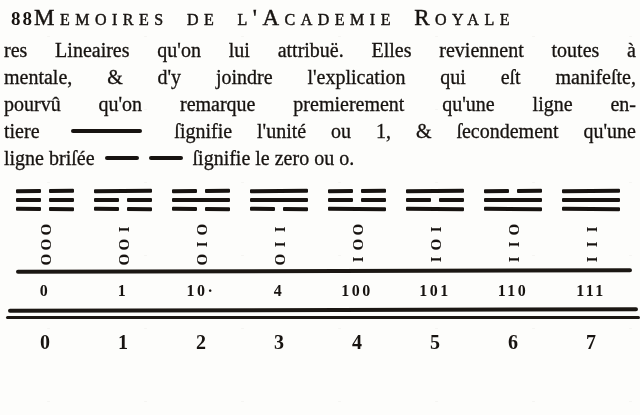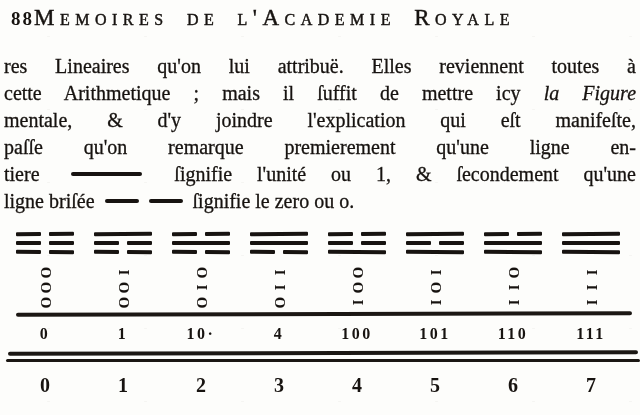--- a/index.html
+++ b/index.html
@@ -24,21 +24,21 @@
   .htitle{
     flex:1;
     font-variant:small-caps;
     font-size:23px;
     letter-spacing:5.5px;
     word-spacing:7px;
     -webkit-text-stroke:0.45px #171310;
     white-space:nowrap;
   }
   
-  .bodytext{margin-top:18px;}
+  .bodytext{margin-top:2px;}
   .bodyline{
     font-size:20px;
     line-height:27px;
     white-space:nowrap;
     text-align:justify;
     text-align-last:justify;
     -webkit-text-stroke:0.3px #171310;
   }
   .bodyline.lastline{text-align-last:left;}
   .it{font-style:italic;}
@@ -89,23 +89,22 @@
 
 <div class="page">
 
   <div class="header">
     <span class="pagenum">88</span>
     <span class="htitle">Memoires de l'Academie Royale</span>
   </div>
 
   <div class="bodytext">
     <div class="bodyline"><span>res Lineaires qu'on lui attribuë. Elles reviennent toutes à</span></div>
-    <div class="bodyline"><span>cette Arithmetique ; mais il ſuffit de mettre icy </span><span class="it">la Figure</span></div>
     <div class="bodyline"><span>mentale, &amp; d'y joindre l'explication qui eſt manifeſte,</span></div>
-    <div class="bodyline"><span>paſſe qu'on remarque premierement qu'une ligne en-</span></div>
+    <div class="bodyline"><span>pourvû qu'on remarque premierement qu'une ligne en-</span></div>
     <div class="bodyline"><span>tiere </span><span class="dash long"></span><span> ſignifie l'unité ou 1, &amp; ſecondement qu'une</span></div>
     <div class="bodyline lastline"><span>ligne briſée </span><span class="dash short"></span><span class="dash short"></span><span> ſignifie le zero ou o.</span></div>
   </div>
 
   <div class="covatable">
     <div class="cols" id="trigram-grid">
         <div class="cova-cell">
           <div class="trigram">
             <div class="tline broken">
               <span class="seg"></span>

